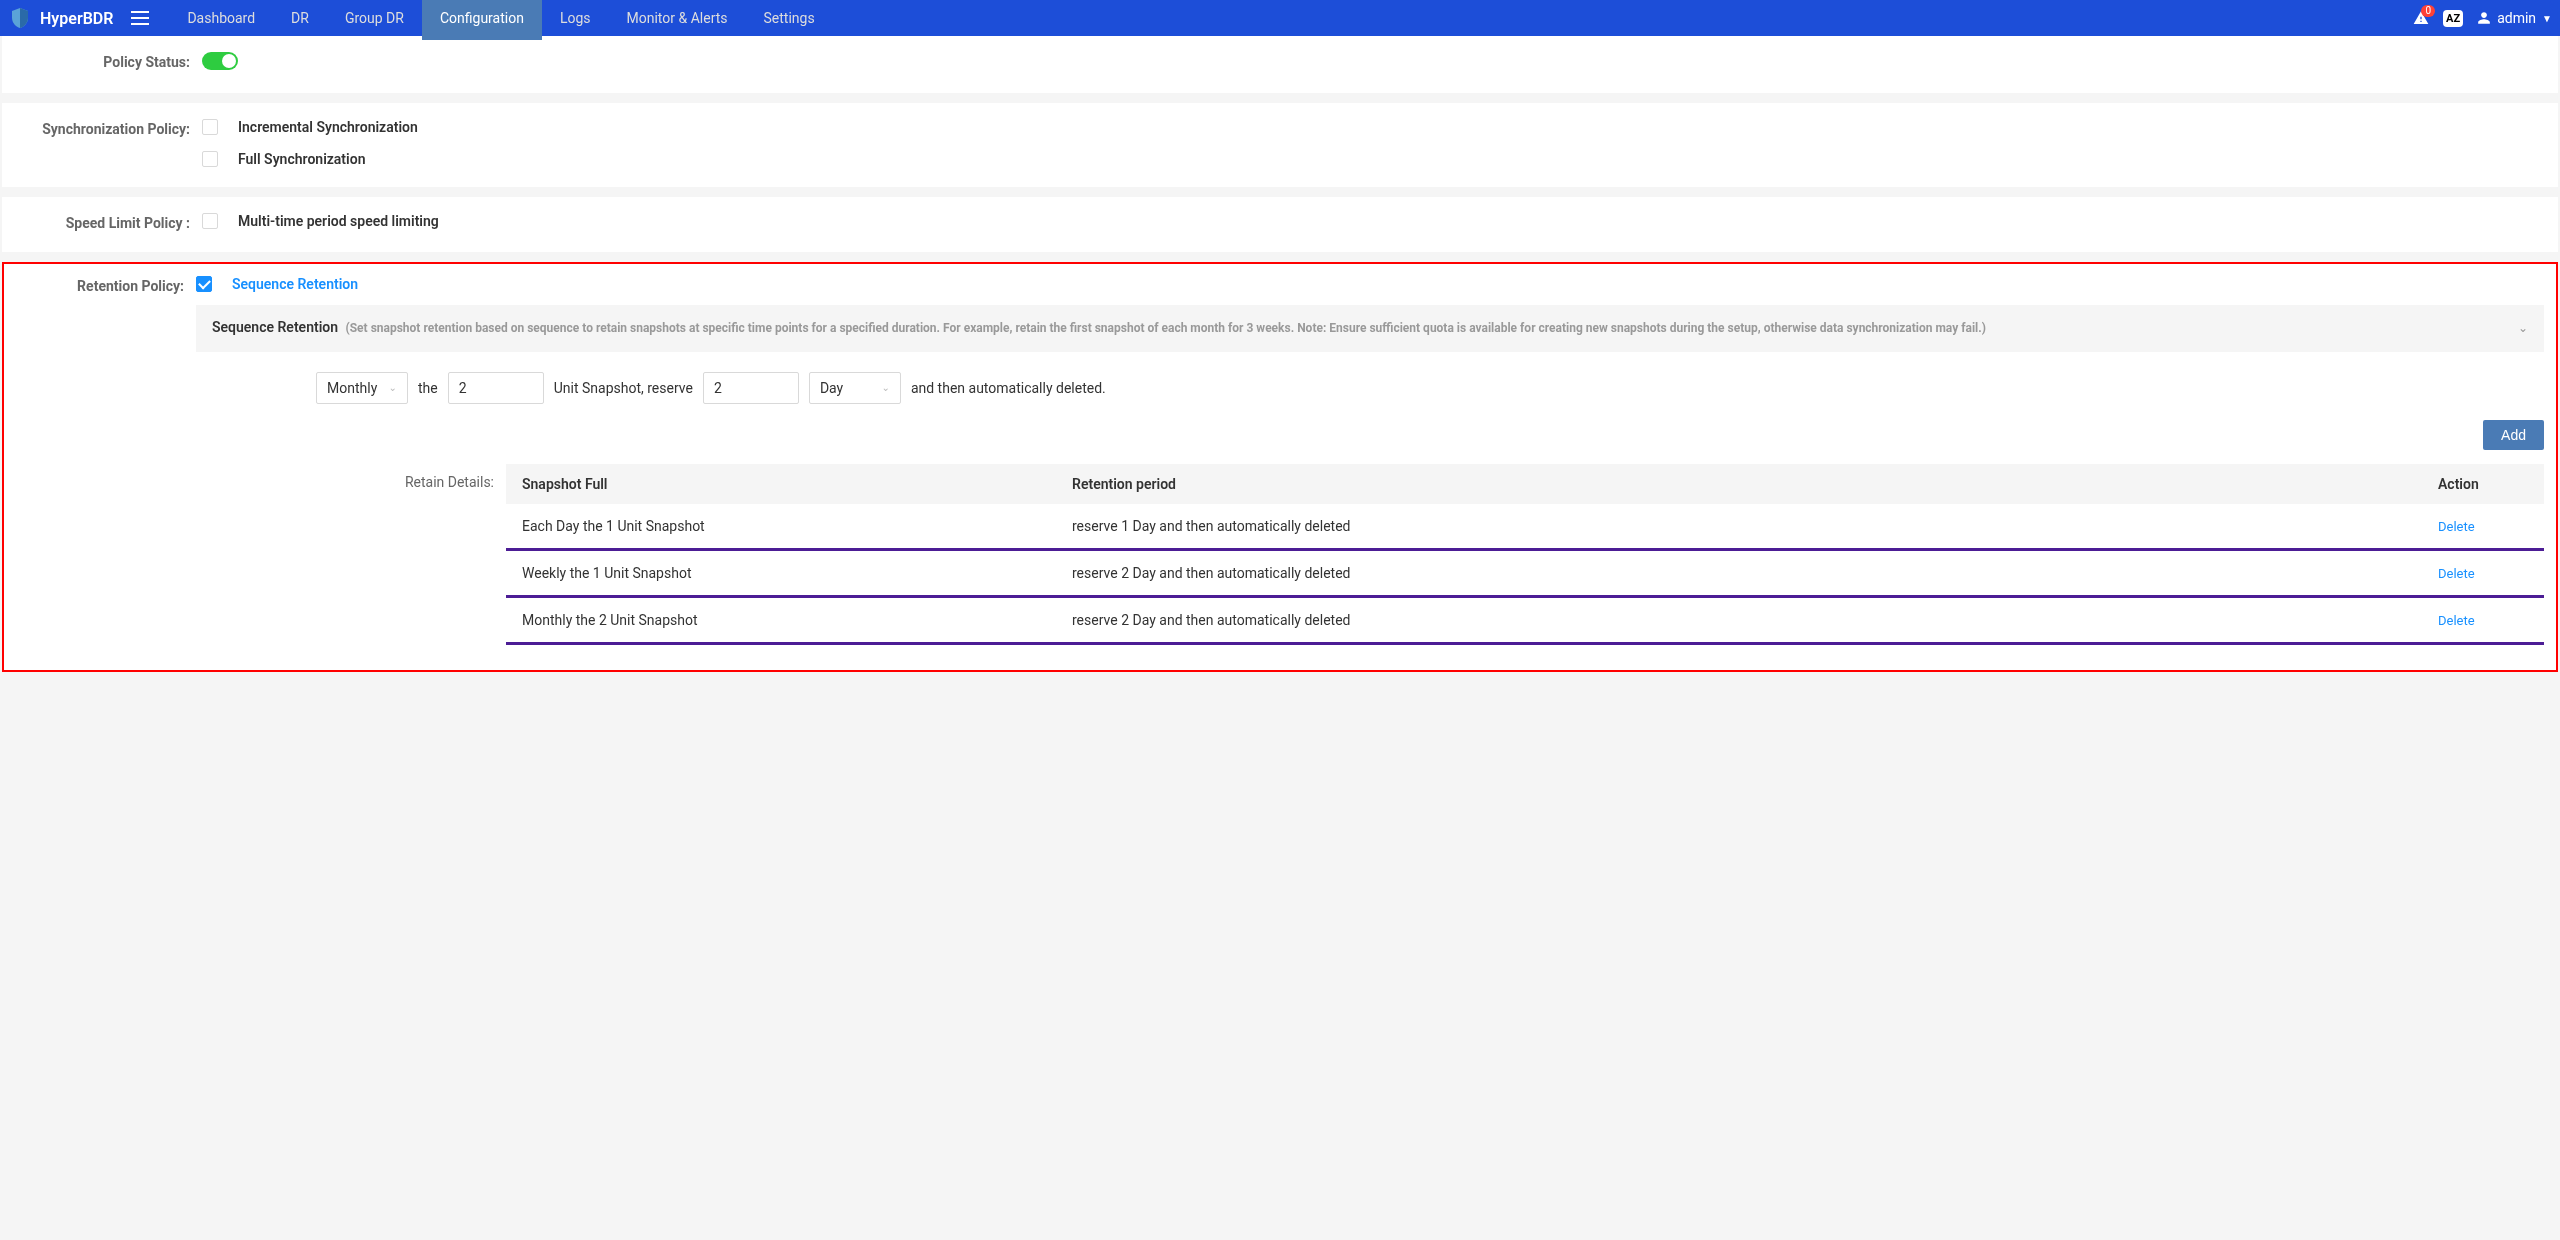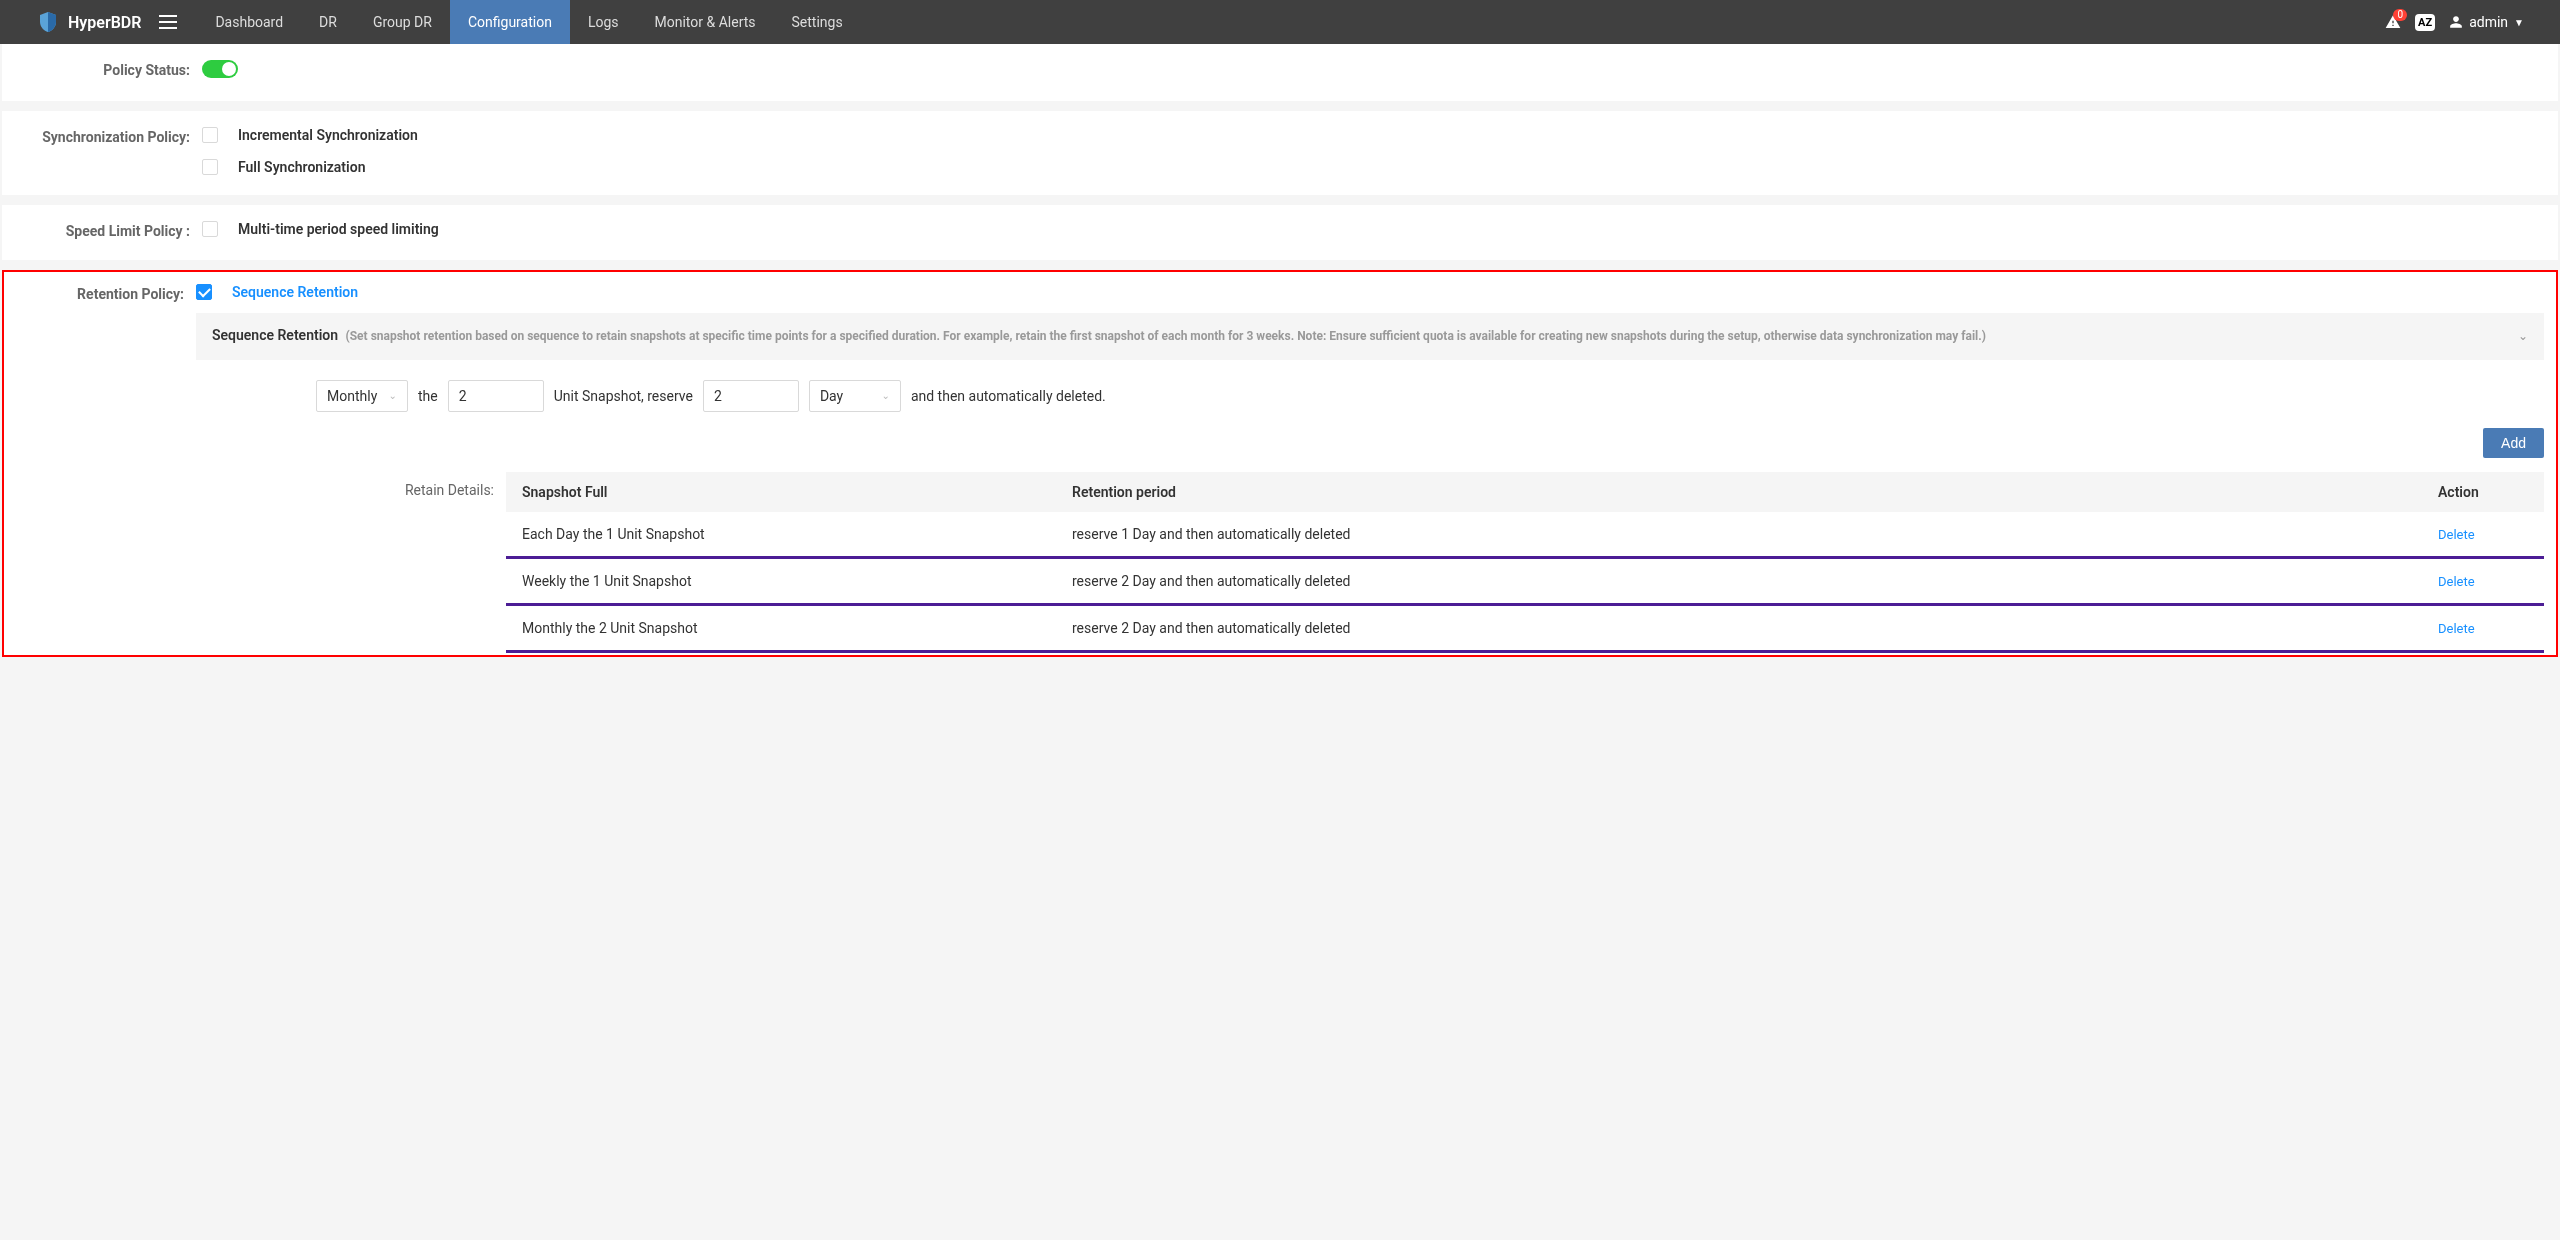--- a/index.html
+++ b/index.html
@@ -1,19 +1,19 @@
 <!DOCTYPE html>
 <html><head>
 <meta charset="utf-8">
 <style>
   * { box-sizing: border-box; margin: 0; padding: 0; }
   body { font-family: -apple-system, BlinkMacSystemFont, "Segoe UI", Roboto, "Helvetica Neue", Arial, sans-serif; background: #f5f5f5; font-size: 14px; color: #333; }
 
   
-  .header { background: #404040; height: 44px; display: flex; align-items: center; padding: 0 36px; color: #fff; }
+  .header { background: #1d4ed8; height: 36px; display: flex; align-items: center; padding: 0 8px; color: #fff; }
   .logo { display: flex; align-items: center; gap: 8px; margin-right: 18px; }
   .logo-icon { width: 24px; height: 24px; }
   .logo-text { font-weight: 600; font-size: 16px; color: #fff; }
   .menu-icon { width: 18px; height: 14px; margin-right: 20px; cursor: pointer; display: flex; flex-direction: column; justify-content: space-between; }
   .menu-icon span { display: block; height: 2px; background: #fff; width: 100%; }
   .nav { display: flex; height: 44px; }
   .nav-item { padding: 0 18px; display: flex; align-items: center; color: #ddd; cursor: pointer; font-size: 14px; }
   .nav-item.active { background: #4a7bb5; color: #fff; }
   .header-right { margin-left: auto; display: flex; align-items: center; gap: 14px; }
   .notif-icon { position: relative; cursor: pointer; }
@@ -37,21 +37,21 @@
   
   .checkbox { display: inline-flex; align-items: center; gap: 20px; cursor: pointer; }
   .checkbox-box { width: 16px; height: 16px; border: 1px solid #d9d9d9; border-radius: 2px; display: inline-flex; align-items: center; justify-content: center; background: #fff; }
   .checkbox-box.checked { background: #1890ff; border-color: #1890ff; }
   .checkbox-box.checked::after { content: ''; width: 5px; height: 9px; border: solid #fff; border-width: 0 2px 2px 0; transform: rotate(45deg) translate(-1px, -1px); }
   .checkbox-label { font-weight: 600; }
   .checkbox-label.blue { color: #1890ff; }
   .checkbox-stack { display: flex; flex-direction: column; gap: 16px; }
 
   
-  .highlight-box { border: 2px solid #ff0000; padding: 12px 12px 2px 12px; background: #fff; }
+  .highlight-box { border: 2px solid #ff0000; padding: 12px 12px 25px 12px; background: #fff; }
   .retention-row { display: flex; align-items: flex-start; }
   .retention-body { flex: 1; }
 
   
   .info-box { background: #f5f5f5; padding: 14px 40px 14px 16px; position: relative; margin-top: 12px; }
   .info-title { font-weight: 600; font-size: 14px; color: #333; display: inline; }
   .info-desc { color: #999; font-size: 12px; display: inline; margin-left: 4px; line-height: 1.6; font-weight: bold; }
   .info-chev { position: absolute; right: 16px; top: 50%; transform: translateY(-50%); color: #999; font-size: 12px; cursor: pointer; }
 
   

